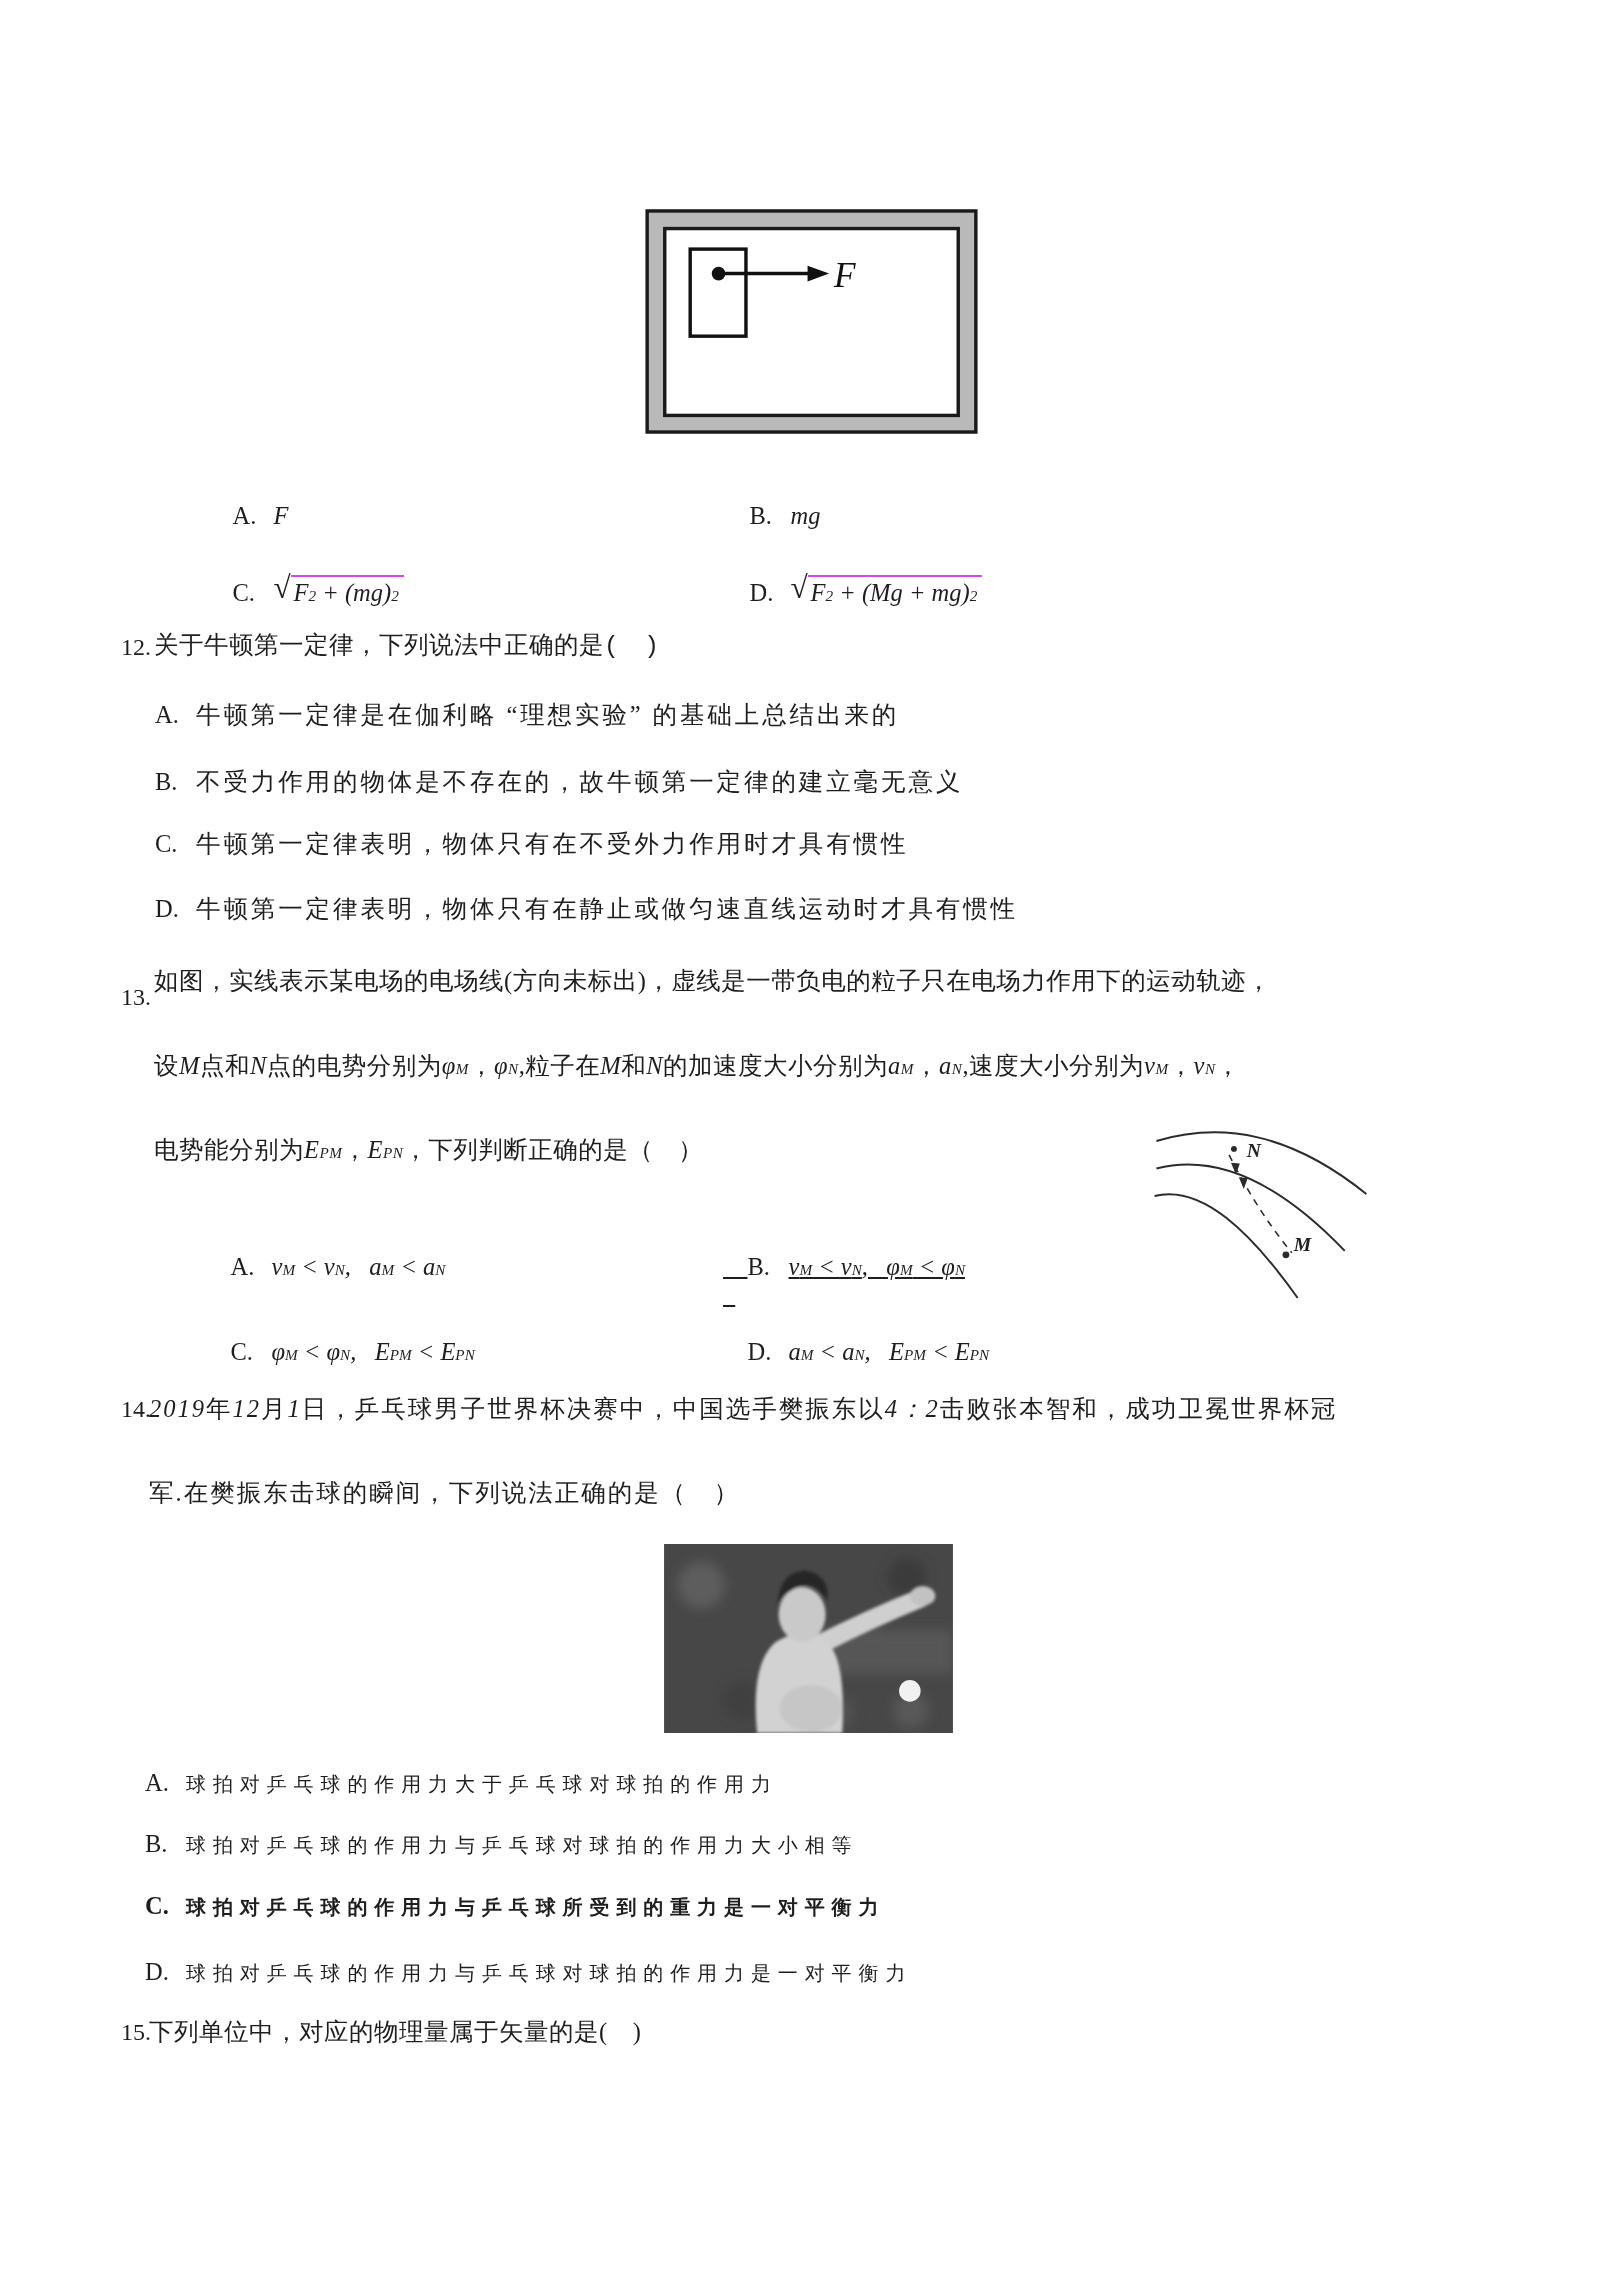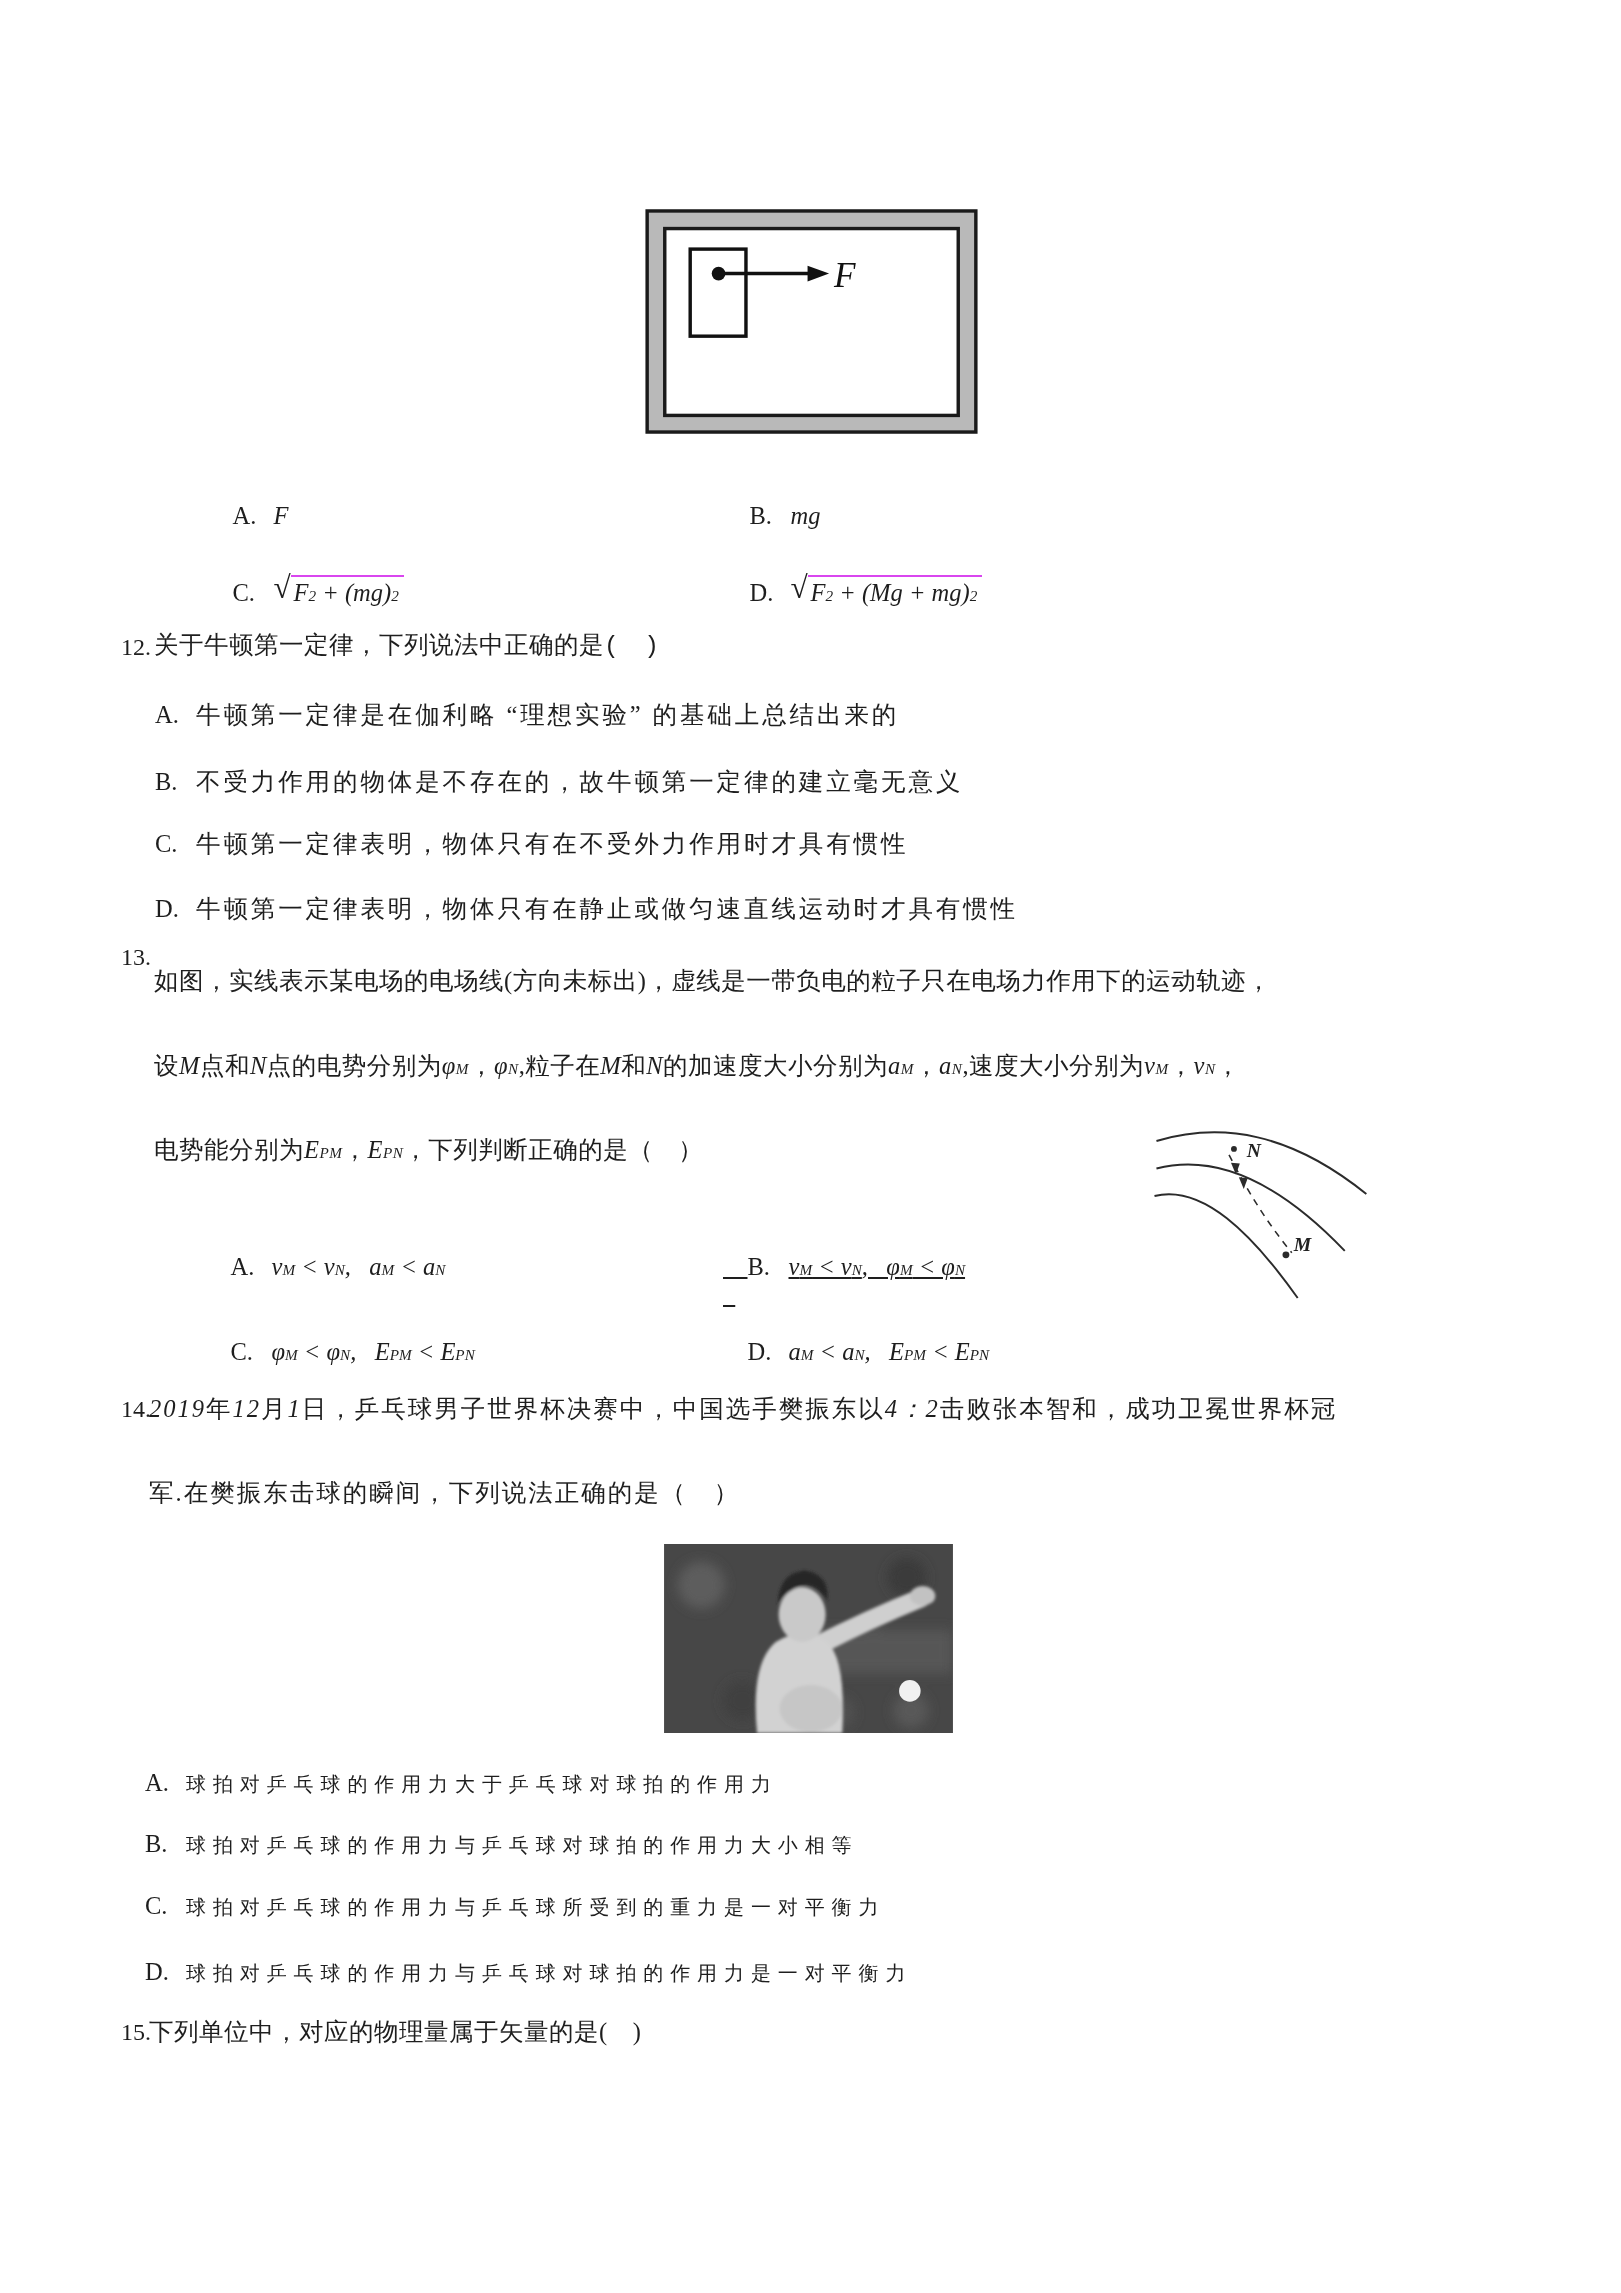--- a/index.html
+++ b/index.html
@@ -64,21 +64,21 @@
   <div class="abs q12-opt" style="left:155px;top:765px;">
     <span class="opt-letter">B.</span><span class="opt-text">不受力作用的物体是不存在的，故牛顿第一定律的建立毫无意义</span>
   </div>
   <div class="abs q12-opt" style="left:155px;top:827px;">
     <span class="opt-letter">C.</span><span class="opt-text">牛顿第一定律表明，物体只有在不受外力作用时才具有惯性</span>
   </div>
   <div class="abs q12-opt" style="left:155px;top:892px;">
     <span class="opt-letter">D.</span><span class="opt-text">牛顿第一定律表明，物体只有在静止或做匀速直线运动时才具有惯性</span>
   </div>
 
-  <div class="abs qnum" style="left:121px;top:943px;">13.</div>
+  <div class="abs qnum" style="left:121px;top:983px;">13.</div>
   <div class="abs cjk stem-math" style="left:154px;top:966px;">如图，实线表示某电场的电场线(方向未标出)，虚线是一带负电的粒子只在电场力作用下的运动轨迹，</div>
   <div class="abs cjk stem-math" style="left:154px;top:1051px;">设<i>M</i>点和<i>N</i>点的电势分别为<i>φ<sub>M</sub></i>，<i>φ<sub>N</sub></i>,粒子在<i>M</i>和<i>N</i>的加速度大小分别为<i>a<sub>M</sub></i>，<i>a<sub>N</sub></i>,速度大小分别为<i>v<sub>M</sub></i>，<i>v<sub>N</sub></i>，</div>
   <div class="abs cjk stem-math" style="left:154px;top:1135px;">电势能分别为<i>E<sub>PM</sub></i>，<i>E<sub>PN</sub></i>，下列判断正确的是（　）</div>
 
   <svg class="abs" style="left:1129px;top:1084px;" width="255" height="221" viewBox="0 0 260 225">
     <g stroke="#2b2b2b" stroke-width="2" fill="none">
       <path d="M 28 58 C 95 38, 165 50, 242 112"></path>
       <path d="M 28 86 C 90 70, 155 102, 220 170"></path>
       <path d="M 26 114 C 75 102, 125 152, 172 218"></path>
     </g>
@@ -137,21 +137,21 @@
     </g>
     <circle cx="251" cy="150" r="11" fill="#f1f1f1"></circle>
   </svg>
 
   <div class="abs q14-opt" style="left:145px;top:1769px;">
     <span class="opt-letter">A.</span><span class="opt-text">球拍对乒乓球的作用力大于乒乓球对球拍的作用力</span>
   </div>
   <div class="abs q14-opt" style="left:145px;top:1830px;">
     <span class="opt-letter">B.</span><span class="opt-text">球拍对乒乓球的作用力与乒乓球对球拍的作用力大小相等</span>
   </div>
-  <div class="abs q14-opt" style="left:145px;top:1892px;">
+  <div class="abs q14-opt" style="left:145px;top:1892px;font-weight:bold;">
     <span class="opt-letter">C.</span><span class="opt-text">球拍对乒乓球的作用力与乒乓球所受到的重力是一对平衡力</span>
   </div>
   <div class="abs q14-opt" style="left:145px;top:1958px;">
     <span class="opt-letter">D.</span><span class="opt-text">球拍对乒乓球的作用力与乒乓球对球拍的作用力是一对平衡力</span>
   </div>
 
   <div class="abs qnum" style="left:121px;top:2018px;">15.</div>
   <div class="abs cjk" style="left:149px;top:2017px;">下列单位中，对应的物理量属于矢量的是(　)</div>
 
 </div>

